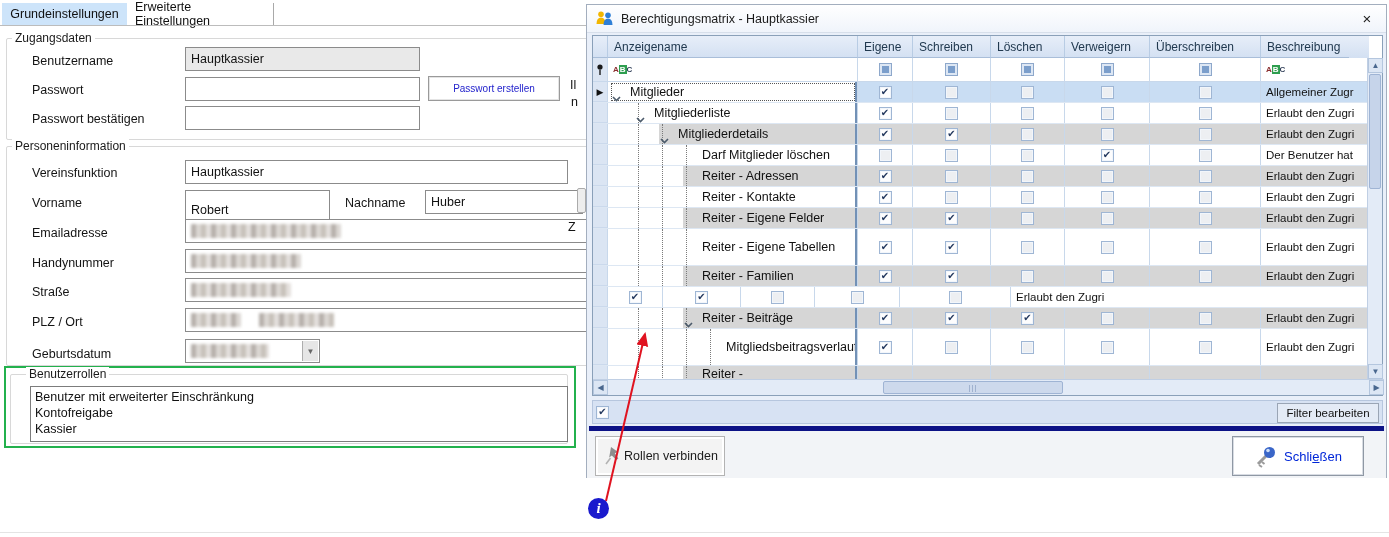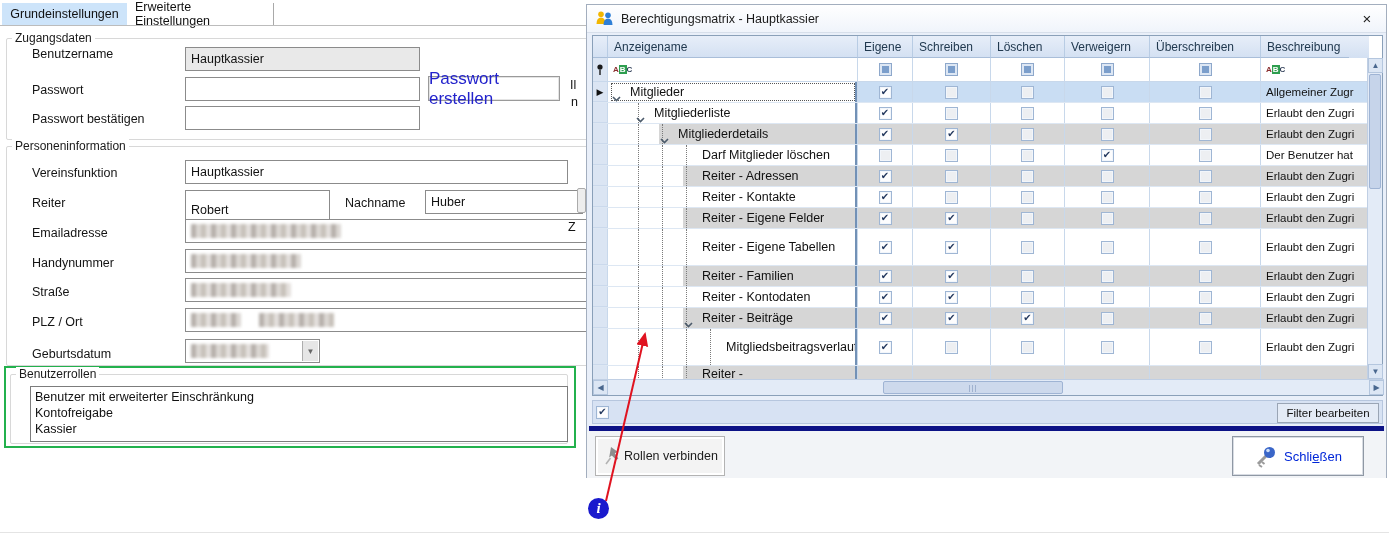--- a/index.html
+++ b/index.html
@@ -15,21 +15,21 @@
 
   .groupbox { position:absolute; border:1px solid #d8d8d8; border-radius:2px; }
   .groupbox-label { position:absolute; font-size:12px; color:#1a1a1a; background:#fff; padding:0 3px; }
   .green-frame { position:absolute; border:2px solid #23b14d; }
 
   .flabel { position:absolute; font-size:12.5px; color:#141414; white-space:nowrap; }
   .field { position:absolute; border:1px solid #8b8b8b; background:#fff; font-size:12.5px; color:#111; display:flex; align-items:center; padding:0 5px; }
   .field.readonly { background:#e9e9e9; }
   .redact { height:14px; border-radius:1px; filter:blur(1.6px);
     background:repeating-linear-gradient(90deg,#b6b0ab 0 5px,#dbd7d3 5px 10px,#c7c1ba 10px 15px,#e4e0dd 15px 20px); }
-  .btn-pw { position:absolute; background:#fff; border:1px solid #9a9a9a; box-shadow:0 0 0 1px #e4e4e4 inset; color:#2323cc; font-size:17px; display:flex; align-items:center; justify-content:center; cursor:pointer; }
+  .btn-pw { position:absolute; background:#fff; border:1px solid #9a9a9a; box-shadow:0 0 0 1px #e4e4e4 inset; color:#2323cc; font-size:10px; display:flex; align-items:center; justify-content:center; cursor:pointer; }
   .dd-btn { position:absolute; right:1px; top:1px; bottom:1px; width:16px; background:#e6e6e6; border-left:1px solid #adadad; display:flex; align-items:center; justify-content:center; font-size:8px; color:#666; }
   .listbox { position:absolute; border:1px solid #7c7c7c; background:#fff; font-size:12.5px; color:#111; padding:2px 4px; line-height:16px; }
   .fragment { position:absolute; font-size:12.5px; color:#141414; }
   .fragment-box { position:absolute; border:1px solid #ababab; background:#ededed; border-radius:2px; }
   .bottom-line { position:absolute; left:0; top:532px; width:1389px; height:1px; background:#e4e4e4; }
 
   
   .dialog { position:absolute; left:586px; top:4px; width:801px; height:474px; background:#e9eff9; border:1px solid #a3aebe; }
   .titlebar { position:absolute; left:0; top:0; width:100%; height:28px; background:linear-gradient(#ffffff,#f0f4fb); border-bottom:1px solid #d7dfeb; display:flex; align-items:center; padding:0 8px; }
   .titlebar .ttl { font-size:12.5px; color:#1a1a1a; margin-left:7px; flex:1; }
@@ -96,21 +96,21 @@
         <span>Grundeinstellungen</span>
       </div>
     <div class="tab inactive" style="left:127px; width:147px; justify-content:center;">
         <span>Erweiterte Einstellungen</span>
       </div>
     <div class="tabline"></div>
 
     <div class="groupbox" style="left:6px; top:38px; width:594px; height:102px;"></div>
     <div class="groupbox-label" style="left:12px; top:31px;">Zugangsdaten</div>
 
-    <div class="flabel" style="left:32px; top:47px;">Benutzername</div>
+    <div class="flabel" style="left:32px; top:54px;">Benutzername</div>
     <div class="field readonly" style="left:185px; top:47px; width:235px; height:24px;">
         <span>Hauptkassier</span>
       </div>
 
     <div class="flabel" style="left:32px; top:83px;">Passwort</div>
     <div class="field" style="left:185px; top:77px; width:235px; height:24px;"></div>
     <div class="btn-pw" style="left:428px; top:76px; width:132px; height:25px;">
         <span>Passwort erstellen</span>
       </div>
 
@@ -118,21 +118,21 @@
     <div class="field" style="left:185px; top:106px; width:235px; height:24px;"></div>
 
     <div class="groupbox" style="left:6px; top:146px; width:594px; height:220px;"></div>
     <div class="groupbox-label" style="left:12px; top:139px;">Personeninformation</div>
 
     <div class="flabel" style="left:32px; top:166px;">Vereinsfunktion</div>
     <div class="field" style="left:185px; top:160px; width:383px; height:24px;">
         <span>Hauptkassier</span>
       </div>
 
-    <div class="flabel" style="left:32px; top:196px;">Reiter</div>
+    <div class="flabel" style="left:32px; top:196px;">Vorname</div>
     <div class="field" style="left:185px; top:190px; width:145px; height:40px;">
         <span>Robert</span>
       </div>
     <div class="flabel" style="left:345px; top:196px;">Nachname</div>
     <div class="field" style="left:425px; top:190px; width:158px; height:24px;">
         <span>Huber</span>
       </div>
 
     <div class="flabel" style="left:32px; top:226px;">Emailadresse</div>
     <div class="field" style="left:185px; top:219px; width:405px; height:24px;">
@@ -158,21 +158,21 @@
     <div class="flabel" style="left:32px; top:347px;">Geburtsdatum</div>
     <div class="field" style="left:185px; top:339px; width:135px; height:24px;">
       <div class="redact" style="width:78px;"></div>
       <div class="dd-btn">
           <span>▼</span>
         </div>
     </div>
 
     <div class="green-frame" style="left:4px; top:366px; width:572px; height:82px;"></div>
     <div class="groupbox" style="left:10px; top:374px; width:558px; height:70px;"></div>
-    <div class="groupbox-label" style="left:16px; top:367px;">Benutzerrollen</div>
+    <div class="groupbox-label" style="left:26px; top:367px;">Benutzerrollen</div>
     <div class="listbox" style="left:30px; top:386px; width:538px; height:56px;">
       <div>Benutzer mit erweiterter Einschränkung</div>
       <div>Kontofreigabe</div>
       <div>Kassier</div>
     </div>
 
     <div class="fragment" style="left:570px; top:78px;">Il</div>
     <div class="fragment" style="left:571px; top:95px;">n</div>
     <div class="fragment" style="left:568px; top:220px;">Z</div>
     <div class="fragment-box" style="left:577px; top:188px; width:9px; height:25px;"></div>
@@ -473,26 +473,20 @@
           <div class="g-cell" style="width: 85px; background: rgb(214, 214, 214);">
             <div class="cb"></div>
           </div>
           <div class="g-cell" style="width: 111px; background: rgb(214, 214, 214);">
             <div class="cb"></div>
           </div>
           <div class="g-cell g-desc" style="background: rgb(214, 214, 214);">Erlaubt den Zugri</div>
         </div>
         <div class="g-row">
           <div class="g-cell g-ind"></div>
-          <div class="g-cell g-name">
-            <div class="vline" style="left: 30px;"></div>
-            <div class="vline" style="left: 54px;"></div>
-            <div class="vline" style="left: 78px;"></div>
-            <span class="g-ntext" style="left: 94px;">Reiter - Kontodaten</span>
-          </div>
           <div class="g-cell" style="width: 55px; background: rgb(255, 255, 255);">
             <div class="cb checked">✔</div>
           </div>
           <div class="g-cell" style="width: 78px; background: rgb(255, 255, 255);">
             <div class="cb checked">✔</div>
           </div>
           <div class="g-cell" style="width: 74px; background: rgb(255, 255, 255);">
             <div class="cb"></div>
           </div>
           <div class="g-cell" style="width: 85px; background: rgb(255, 255, 255);">

